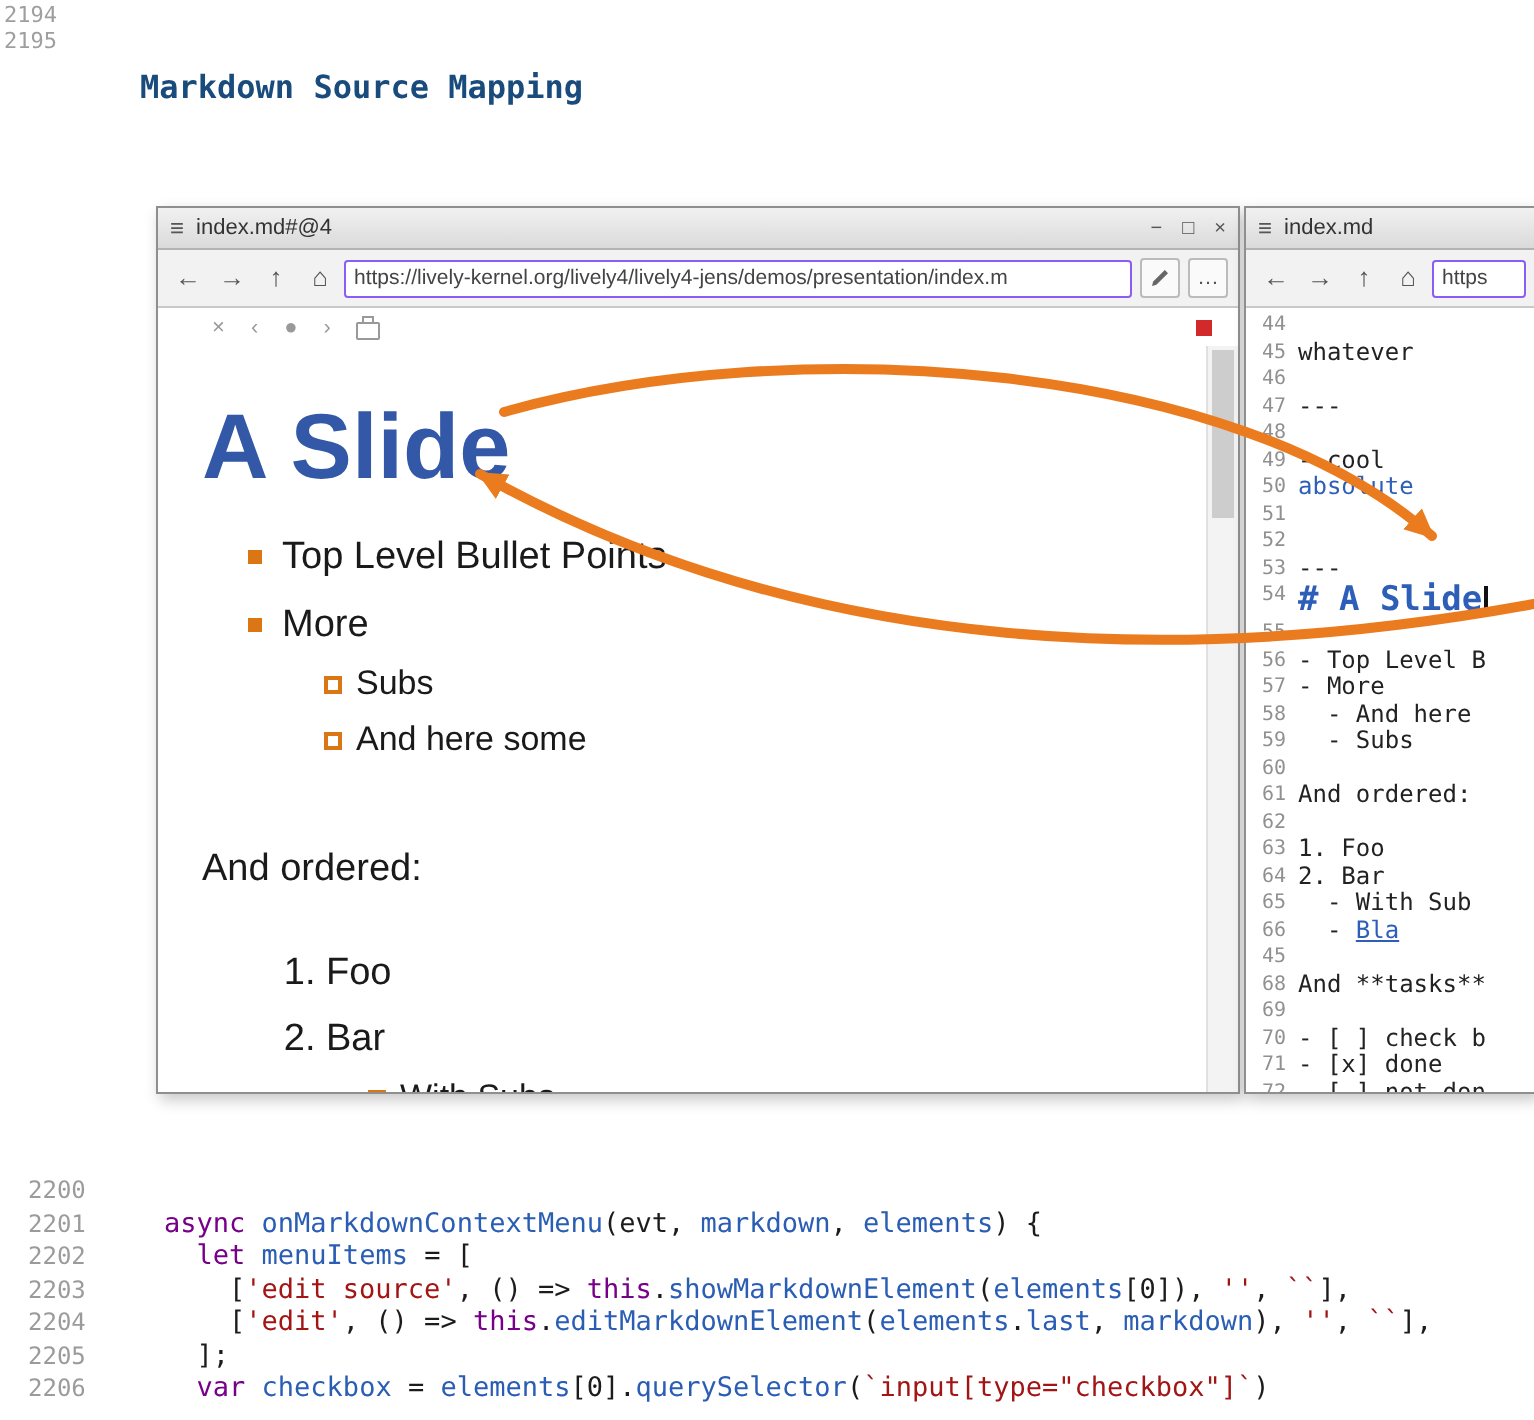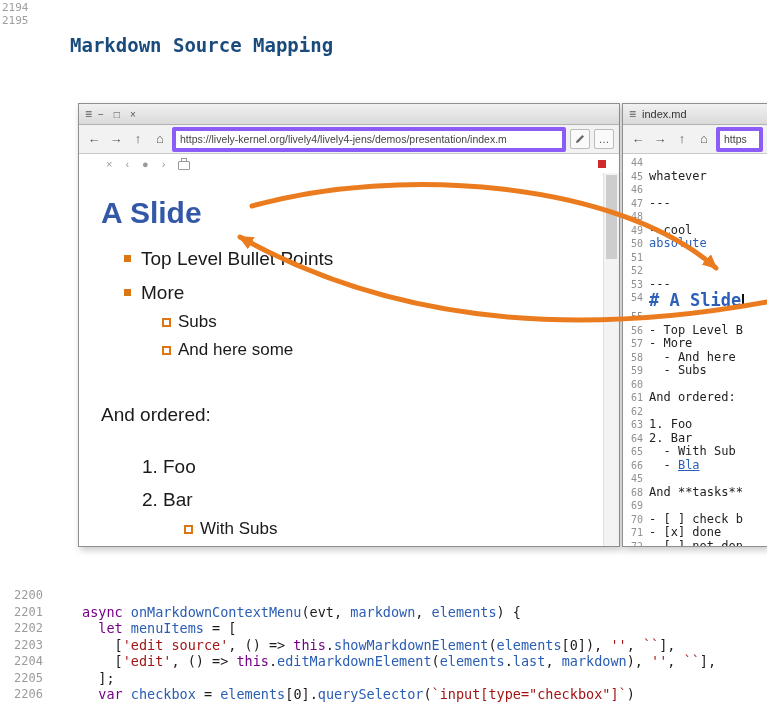--- a/index.html
+++ b/index.html
@@ -4,54 +4,54 @@
 <style>
   html,body{margin:0;padding:0;background:#fff;}
   .page{position:relative;width:767px;height:710px;background:#fff;overflow:hidden;
         font-family:"Liberation Sans",sans-serif;}
 
   
   .top-gutter{position:absolute;left:2px;top:1px;font:11px/13px "DejaVu Sans Mono",monospace;color:#9e9e9e;}
 
   
   .doc-heading{position:absolute;left:70px;top:34px;margin:0;
-               font-family:"DejaVu Sans Mono",monospace;font-weight:bold;font-size:19px;color:#1a4b7d;}
+               font-family:"DejaVu Sans Mono",monospace;font-weight:bold;font-size:16px;color:#1a4b7d;}
 
   
   .shot{position:absolute;left:78px;top:103px;width:689px;height:442px;}
   .win{position:absolute;top:0;background:#fff;border:1px solid #8f8f8f;
        box-shadow:2px 3px 7px rgba(0,0,0,.22);display:flex;flex-direction:column;overflow:hidden;}
   .win-left{left:0;width:540px;height:442px;}
   .win-right{left:544px;width:145px;height:442px;border-right:none;}
 
   .titlebar{flex:none;height:20px;background:linear-gradient(#f1f1f1,#dadada);
             border-bottom:1px solid #b3b3b3;display:flex;align-items:center;gap:6px;
             padding:0 6px;font-size:11px;color:#333;}
   .hamburger-icon{font-size:12px;color:#555;}
   .win-title{flex:1;white-space:nowrap;overflow:hidden;}
   .win-btns{display:flex;gap:10px;color:#555;font-size:10px;}
 
   .navbar{flex:none;height:28px;background:#f2f2f2;border-bottom:1px solid #c9c9c9;
           display:flex;align-items:center;gap:2px;padding:0 5px;}
   .nav-btn{width:20px;height:20px;line-height:20px;text-align:center;color:#555;font-size:13px;flex:none;}
-  .url-input{flex:1;min-width:18px;height:17px;border:4px solid #8b5cf6;background:#fff;
+  .url-input{flex:1;min-width:18px;height:17px;border:1px solid #8b5cf6;background:#fff;
              font:10.5px "Liberation Sans",sans-serif;color:#444;padding:0 4px;border-radius:2px;}
   .edit-btn,.more-btn{flex:none;width:18px;height:18px;display:flex;align-items:center;justify-content:center;
             border:1px solid #bbb;background:#fafafa;border-radius:2px;color:#555;font-size:11px;margin-left:2px;}
 
   .toolbar2{flex:none;height:20px;display:flex;align-items:center;gap:13px;
             padding:0 10px 0 27px;position:relative;color:#999;font-size:11px;}
   .printer-icon{width:10px;height:7px;border:1px solid #999;border-radius:1px;position:relative;margin-top:2px;}
   .printer-icon::before{content:"";position:absolute;left:2px;top:-4px;width:4px;height:3px;
             border:1px solid #999;border-bottom:none;}
   .record-dot{position:absolute;right:13px;top:6px;width:8px;height:8px;background:#d22a2a;}
 
   
   .content{flex:1;position:relative;padding:22px 42px 0 22px;color:#1a1a1a;overflow:hidden;}
-  .slide-title{margin:0;font-size:30px;font-weight:bold;color:#3458a8;}
+  .slide-title{margin:0;font-size:46px;font-weight:bold;color:#3458a8;}
   .slide-list{list-style:none;margin:18px 0 0;padding:0 0 0 40px;font-size:19px;}
   .slide-list>li{position:relative;margin:12px 0;}
   .li-l1::before{content:"";position:absolute;left:-17px;top:7px;width:7px;height:7px;background:#db7615;}
   .slide-sublist{list-style:none;margin:7px 0 0;padding:0 0 0 37px;font-size:17px;}
   .slide-sublist>li{position:relative;margin:8px 0;}
   .li-l2::before{content:"";position:absolute;left:-16px;top:6px;width:5px;height:5px;border:2px solid #db7615;}
   .ordered-intro{margin:44px 0 0;font-size:19px;}
   .slide-ol{margin:30px 0 0;padding:0 0 0 62px;font-size:19px;}
   .slide-ol>li{margin:11px 0;}
 
@@ -93,20 +93,21 @@
     <div>2195</div>
   </div>
 
   <h2 class="doc-heading">Markdown Source Mapping</h2>
 
   <div class="shot">
 
     <div class="win win-left">
       <div class="titlebar">
         <span class="hamburger-icon">≡</span>
+        <span class="win-title">index.md#@4</span>
         <span class="win-btns">
           <span>−</span>
           <span>□</span>
           <span>×</span>
         </span>
       </div>
       <div class="navbar">
         <span class="nav-btn">←</span>
         <span class="nav-btn">→</span>
         <span class="nav-btn">↑</span>

